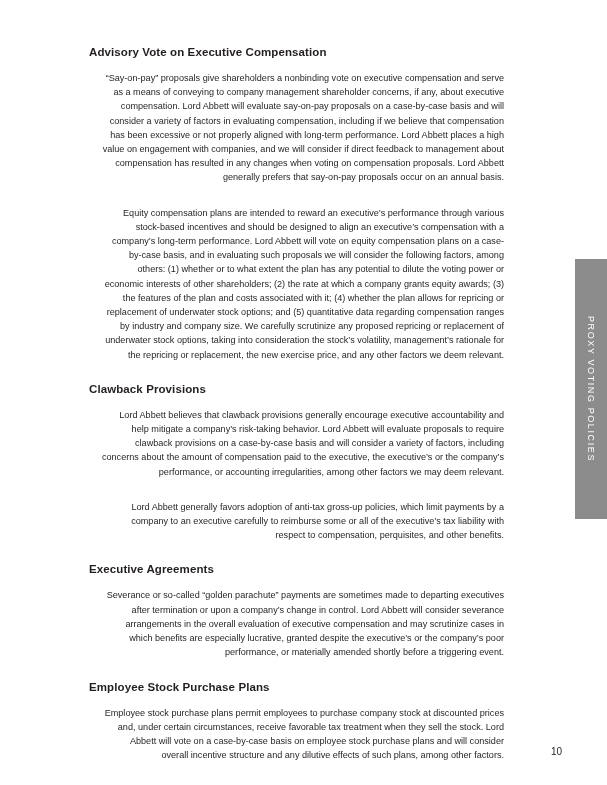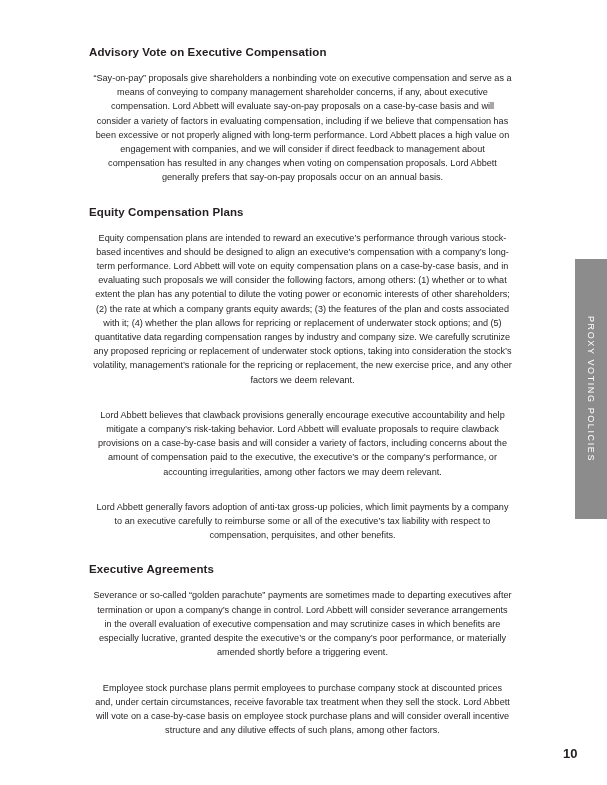--- a/index.html
+++ b/index.html
@@ -37,22 +37,22 @@
   .section {
     margin-bottom: 21px;
   }
   .section:last-child {
     margin-bottom: 0;
   }
   p.body-text {
     font-size: 9.1px;
     line-height: 14.2px;
     color: #231f20;
-    margin: 4px;
-    text-align: center;
+    margin: 12px;
+    text-align: right;
   }
   .side-tab {
     position: absolute;
     right: 0;
     top: 259px;
     width: 32px;
     height: 260px;
     background: #8c8c8c;
   }
   .side-tab-label {
@@ -69,58 +69,58 @@
     letter-spacing: 1.6px;
     white-space: nowrap;
   }
   .side-tab-label span {
     transform: rotate(90deg);
     transform-origin: center center;
     display: block;
   }
   .page-number {
     position: absolute;
-    left: 563px;
+    left: 551px;
     top: 746px;
-    font-size: 13px;
+    font-size: 10px;
     color: #231f20;
-    font-weight: bold;
   }
 </style>
 </head>
 <body>
 
 <div class="page">
 
   <div class="content">
 
     <div class="section">
       <h2 class="section-title">Advisory Vote on Executive Compensation</h2>
       <p class="body-text">“Say-on-pay” proposals give shareholders a nonbinding vote on executive compensation and serve as a means of conveying to company management shareholder concerns, if any, about executive compensation. Lord Abbett will evaluate say-on-pay proposals on a case-by-case basis and will consider a variety of factors in evaluating compensation, including if we believe that compensation has been excessive or not properly aligned with long-term performance. Lord Abbett places a high value on engagement with companies, and we will consider if direct feedback to management about compensation has resulted in any changes when voting on compensation proposals. Lord Abbett generally prefers that say-on-pay proposals occur on an annual basis.</p>
     </div>
 
     <div class="section">
-      <h2 class="section-title">Equity Compensation Plans</h2>
       <p class="body-text">Equity compensation plans are intended to reward an executive’s performance through various stock-based incentives and should be designed to align an executive’s compensation with a company’s long-term performance. Lord Abbett will vote on equity compensation plans on a case-by-case basis, and in evaluating such proposals we will consider the following factors, among others: (1) whether or to what extent the plan has any potential to dilute the voting power or economic interests of other shareholders; (2) the rate at which a company grants equity awards; (3) the features of the plan and costs associated with it; (4) whether the plan allows for repricing or replacement of underwater stock options; and (5) quantitative data regarding compensation ranges by industry and company size. We carefully scrutinize any proposed repricing or replacement of underwater stock options, taking into consideration the stock’s volatility, management’s rationale for the repricing or replacement, the new exercise price, and any other factors we deem relevant.</p>
     </div>
 
     <div class="section">
+      <h2 class="section-title">Clawback Provisions</h2>
       <p class="body-text">Lord Abbett believes that clawback provisions generally encourage executive accountability and help mitigate a company’s risk-taking behavior. Lord Abbett will evaluate proposals to require clawback provisions on a case-by-case basis and will consider a variety of factors, including concerns about the amount of compensation paid to the executive, the executive’s or the company’s performance, or accounting irregularities, among other factors we may deem relevant.</p>
     </div>
 
     <div class="section">
       <p class="body-text">Lord Abbett generally favors adoption of anti-tax gross-up policies, which limit payments by a company to an executive carefully to reimburse some or all of the executive’s tax liability with respect to compensation, perquisites, and other benefits.</p>
     </div>
 
     <div class="section">
       <h2 class="section-title">Executive Agreements</h2>
       <p class="body-text">Severance or so-called “golden parachute” payments are sometimes made to departing executives after termination or upon a company’s change in control. Lord Abbett will consider severance arrangements in the overall evaluation of executive compensation and may scrutinize cases in which benefits are especially lucrative, granted despite the executive’s or the company’s poor performance, or materially amended shortly before a triggering event.</p>
     </div>
 
     <div class="section">
+      <h2 class="section-title">Employee Stock Purchase Plans</h2>
       <p class="body-text">Employee stock purchase plans permit employees to purchase company stock at discounted prices and, under certain circumstances, receive favorable tax treatment when they sell the stock. Lord Abbett will vote on a case-by-case basis on employee stock purchase plans and will consider overall incentive structure and any dilutive effects of such plans, among other factors.</p>
     </div>
 
   </div>
 
   <div class="side-tab"></div>
   <div class="side-tab-label">
     <span>PROXY VOTING POLICIES</span>
   </div>
 

